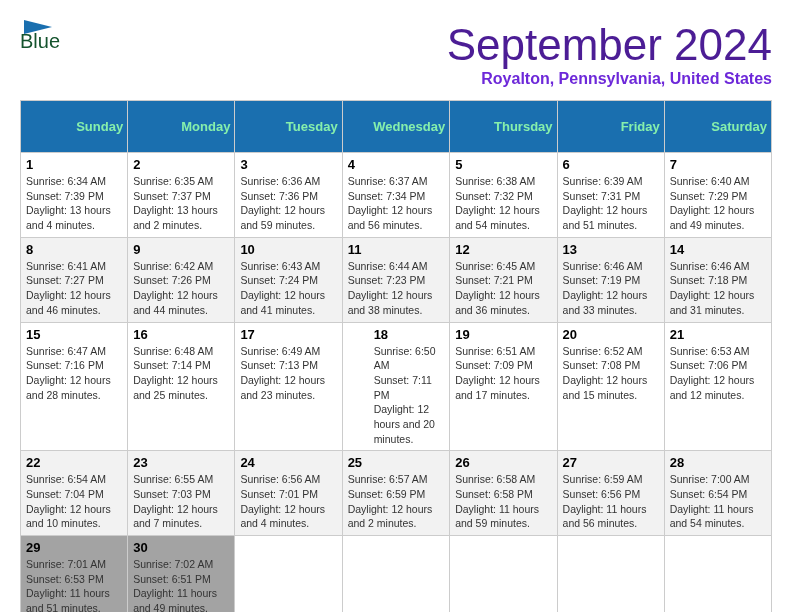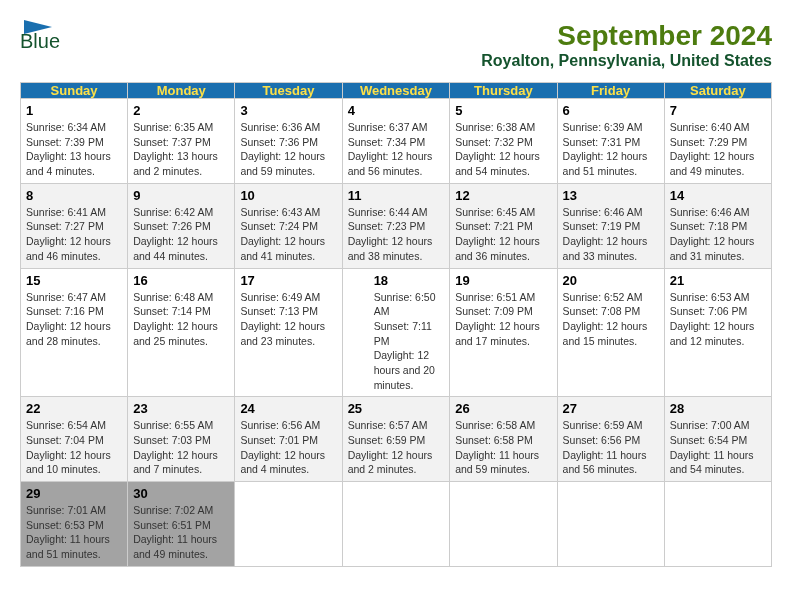--- a/index.html
+++ b/index.html
@@ -27,40 +27,40 @@
       margin-left: 4px;
     }
     .logo-line {
       display: flex;
       align-items: center;
     }
     .title-section {
       text-align: right;
     }
     .month-title {
-      font-size: 28px;
-      font-weight: bold;
-      color: #4d7c0f;
+      font-size: 44px;
+      font-weight: normal;
+      color: #4c1d95;
     }
     .location {
       font-size: 16px;
-      color: #14532d;
+      color: #6d28d9;
       font-weight: bold;
       margin-left: 8px;
     }
     .calendar {
       width: 100%;
       border-collapse: collapse;
       font-size: 11px;
     }
     .calendar th {
       background: #1a6faf;
-      color: #fde047;
-      padding: 0 4px;
-      text-align: center;
+      color: #86efac;
+      padding: 18px 4px;
+      text-align: right;
       font-size: 13px;
       font-weight: bold;
       border: 1px solid #ccc;
     }
     .calendar td {
       vertical-align: top;
       padding: 4px 5px;
       border: 1px solid #ccc;
       width: 108px;
       min-height: 80px;

